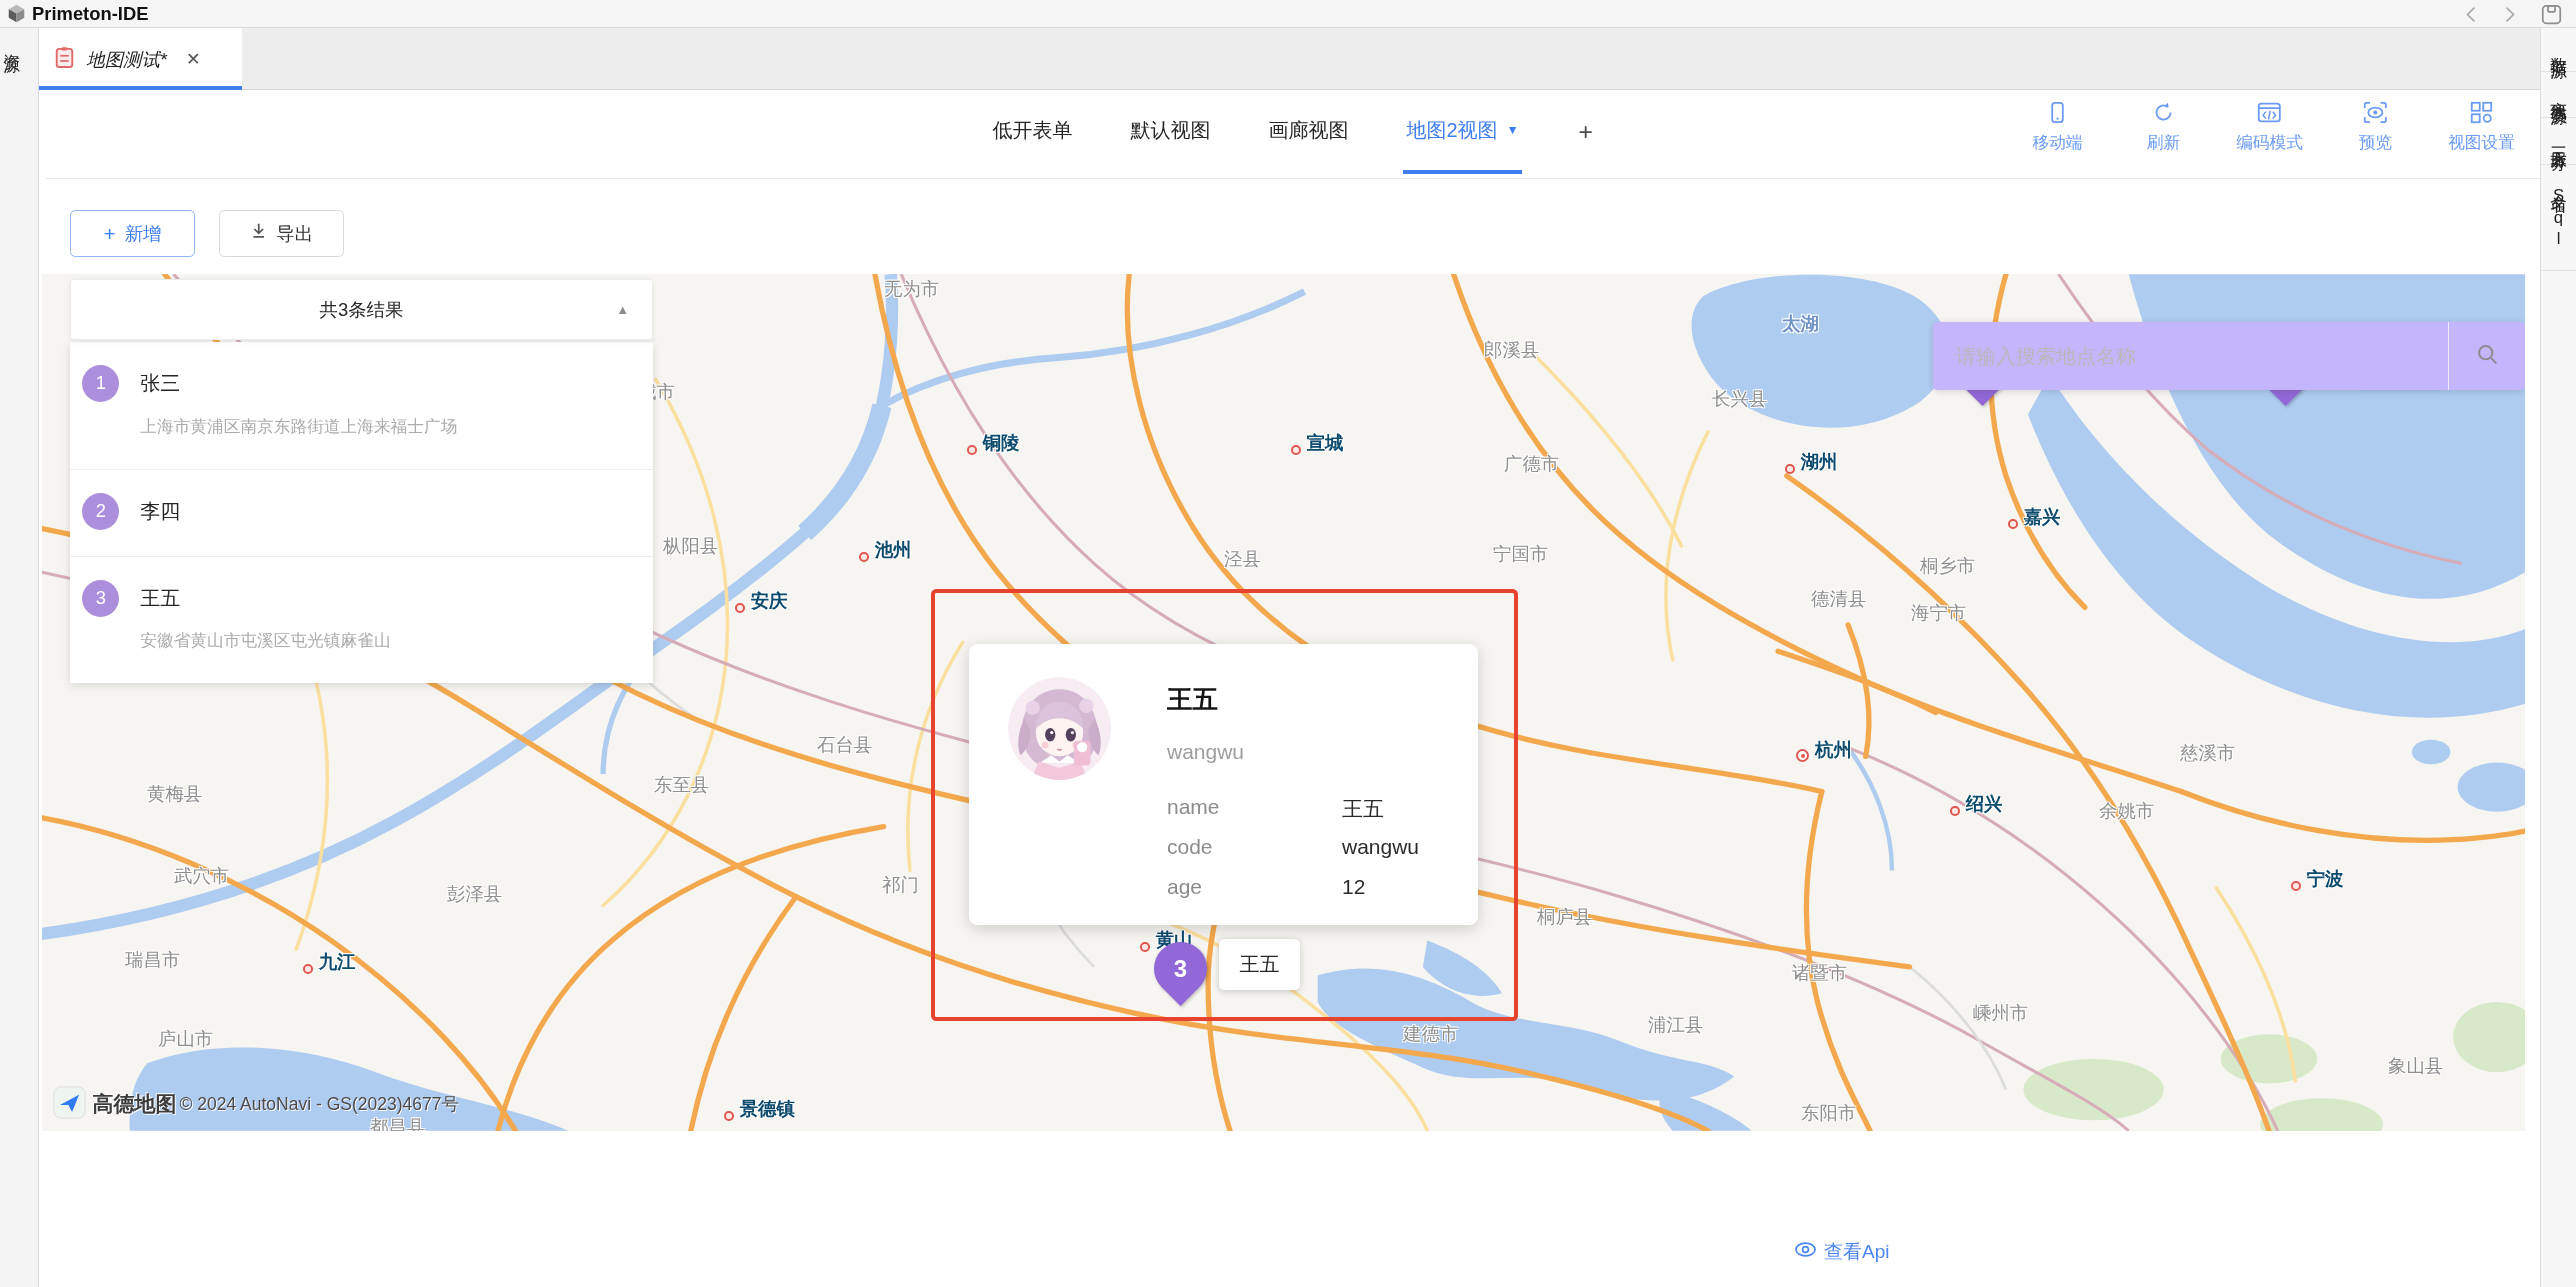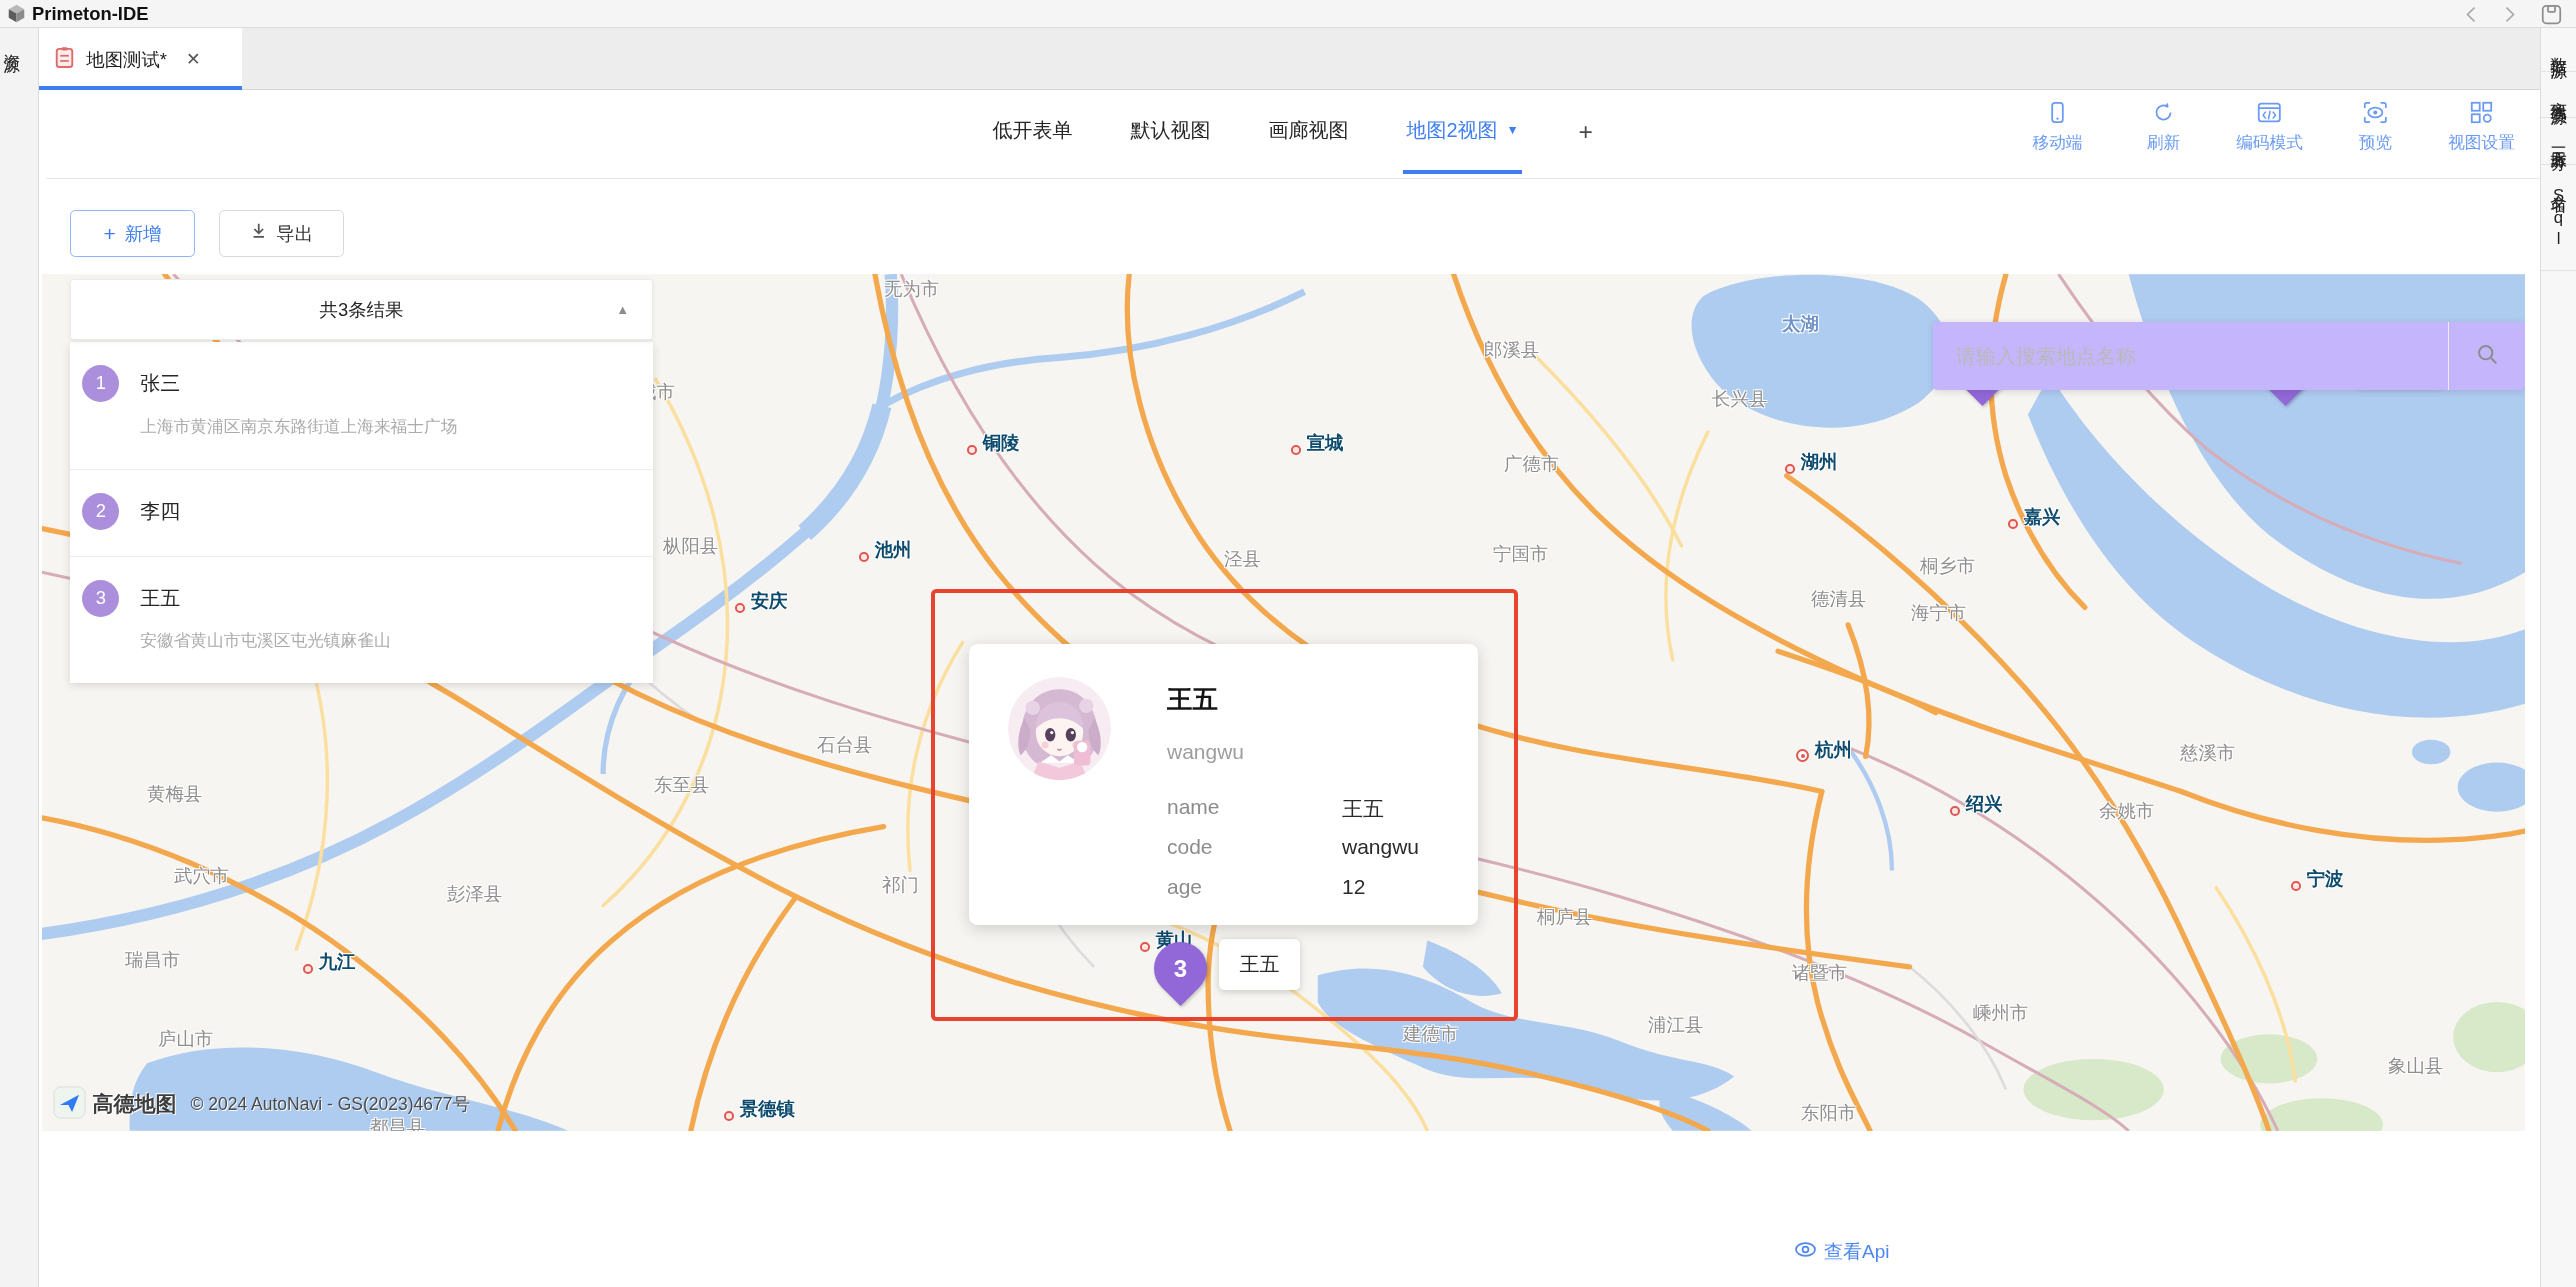--- a/index.html
+++ b/index.html
@@ -23,21 +23,21 @@
     background:#f7f7f7; border-left:0.9px solid #dcdcdc; z-index:25; }
   .rail-item { border-bottom:0.9px solid #e2e2e2; padding:16px 0 19px 0; display:flex; justify-content:center; cursor:pointer; }
   .rail-item span { writing-mode:vertical-lr; text-orientation:upright; font-size:16.7px; color:#1f1f1f; letter-spacing:2.6px; }
 
   
   #tabstrip { position:absolute; left:39px; top:28px; width:2501px; height:62px;
     background:#ededed; border-bottom:0.9px solid #d6d6d6; z-index:24; }
   #doc-tab { position:absolute; left:0; top:0; width:203px; height:62px; background:#fff;
     display:flex; align-items:center; padding:0 16px; cursor:pointer; }
   #doc-tab::after { content:""; position:absolute; left:0; bottom:0; width:100%; height:4.4px; background:#3e7ef0; }
-  #doc-tab-label { font-size:18.4px; color:#1f1f1f; margin-left:12.3px; }
+  #doc-tab-label { font-size:18.4px; color:#1f1f1f; margin-left:12.3px;font-style:italic; }
   #doc-tab-close { margin-left:19px; font-size:17.5px; color:#555; cursor:pointer; }
 
   
   #viewbar { position:absolute; left:46px; top:90px; width:2501px; height:89px;
     background:#fff; border-bottom:0.9px solid #e8e8e8; z-index:23;text-decoration:underline; }
   #view-tabs { position:absolute; left:943px; top:0; height:84px; display:flex; align-items:stretch; gap:51px; }
   .vtab { display:flex; align-items:center; font-size:20px; color:#262626; cursor:pointer;
     border-bottom:4.4px solid transparent; padding:0 3.5px; }
   .vtab.active { color:#3e7ef0; border-bottom-color:#3e7ef0; }
   .vtab .caret { font-size:12.3px; margin-left:8.8px; color:#3e7ef0; }
@@ -110,21 +110,21 @@
   .r-head { display:flex; align-items:center; }
   .badge { width:37px; height:37px; border-radius:50%; background:#ab8fdc; color:#fff; font-size:18.4px;
     display:flex; align-items:center; justify-content:center; flex:0 0 37px; }
   .r-name { font-size:20px; color:#262626; margin-left:21px; }
   .r-addr { margin:8.8px 0 0 58px; font-size:16.7px; color:#ababab; line-height:32px; padding-right:26px; }
 
   
   #attribution { position:absolute; left:10.5px; top:812px; display:flex; align-items:center; z-index:3; }
   #amap-brand { font-size:21px; font-weight:700; color:#3c3c3c; margin-left:7px;
     text-shadow:0.9px 0.9px 0 #fff,-0.9px -0.9px 0 #fff; }
-  #amap-copy { font-size:17.5px; color:#4a4a4a; margin-left:14px; text-shadow:0.9px 0.9px 0 #fff; }
+  #amap-copy { font-size:17.5px; color:#4a4a4a; margin-left:3px; text-shadow:0.9px 0.9px 0 #fff; }
 
   
   #view-api { position:absolute; left:1794px; top:1239px; display:flex; align-items:center; gap:7px;
     color:#4b86f2; font-size:19px; cursor:pointer; z-index:8; }
 </style>
 </head>
 <body>
 
 <div id="titlebar">
   <span class="abs" style="left:7px;top:4.4px;">

